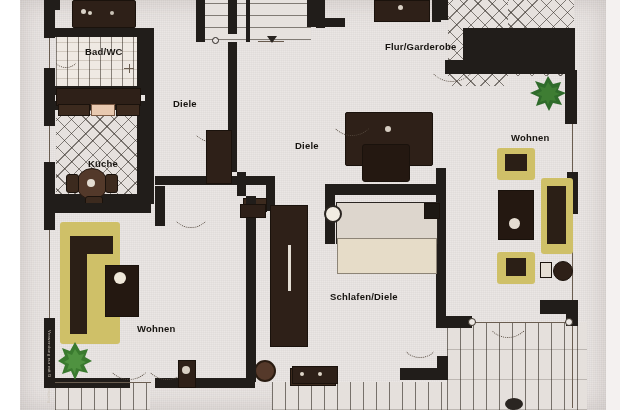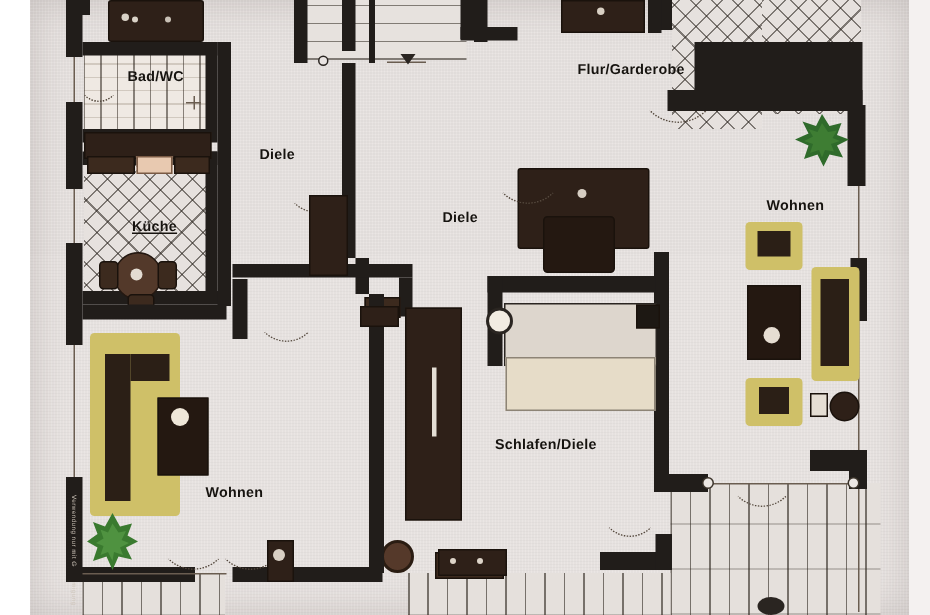--- a/index.html
+++ b/index.html
@@ -136,21 +136,21 @@
   <div class="wall" style="left:55px;top:194px;width:96px;height:9px;"></div>
   <div class="furn dark" style="left:56px;top:88px;width:83px;height:16px;"></div>
   <div class="furn" style="left:58px;top:104px;width:30px;height:10px;"></div>
   <div style="position:absolute;left:91px;top:104px;width:22px;height:10px;background:#e8c9b0;border:1px solid #7a5a44;"></div>
   <div class="furn" style="left:116px;top:104px;width:22px;height:10px;"></div>
   <div class="circle" style="left:76px;top:168px;width:30px;height:30px;background:#53392a;border:1px solid #241811;"></div>
   <div class="circle" style="left:87px;top:179px;width:8px;height:8px;background:#e3dcd2;"></div>
   <div class="furn" style="left:66px;top:174px;width:11px;height:17px;border-radius:3px;"></div>
   <div class="furn" style="left:105px;top:174px;width:11px;height:17px;border-radius:3px;"></div>
   <div class="furn" style="left:85px;top:196px;width:16px;height:10px;border-radius:3px;"></div>
-  <div class="label" style="left:88px;top:146px;text-decoration:underline;">Küche</div>
+  <div class="label" style="left:88px;top:158px;">Küche</div>
 
   <div class="wall" style="left:145px;top:28px;width:9px;height:176px;"></div>
   <div class="wall" style="left:228px;top:42px;width:9px;height:130px;"></div>
   <div class="doorarc" style="left:190px;top:100px;width:40px;height:40px;border-color:transparent transparent #55493e transparent;"></div>
   <div class="label" style="left:173px;top:98px;">Diele</div>
 
   <div class="wall" style="left:237px;top:172px;width:9px;height:24px;"></div>
   <div class="wall" style="left:155px;top:176px;width:120px;height:9px;"></div>
   <div class="wall" style="left:266px;top:185px;width:9px;height:26px;"></div>
   <div class="furn dark" style="left:206px;top:130px;width:24px;height:52px;"></div>

